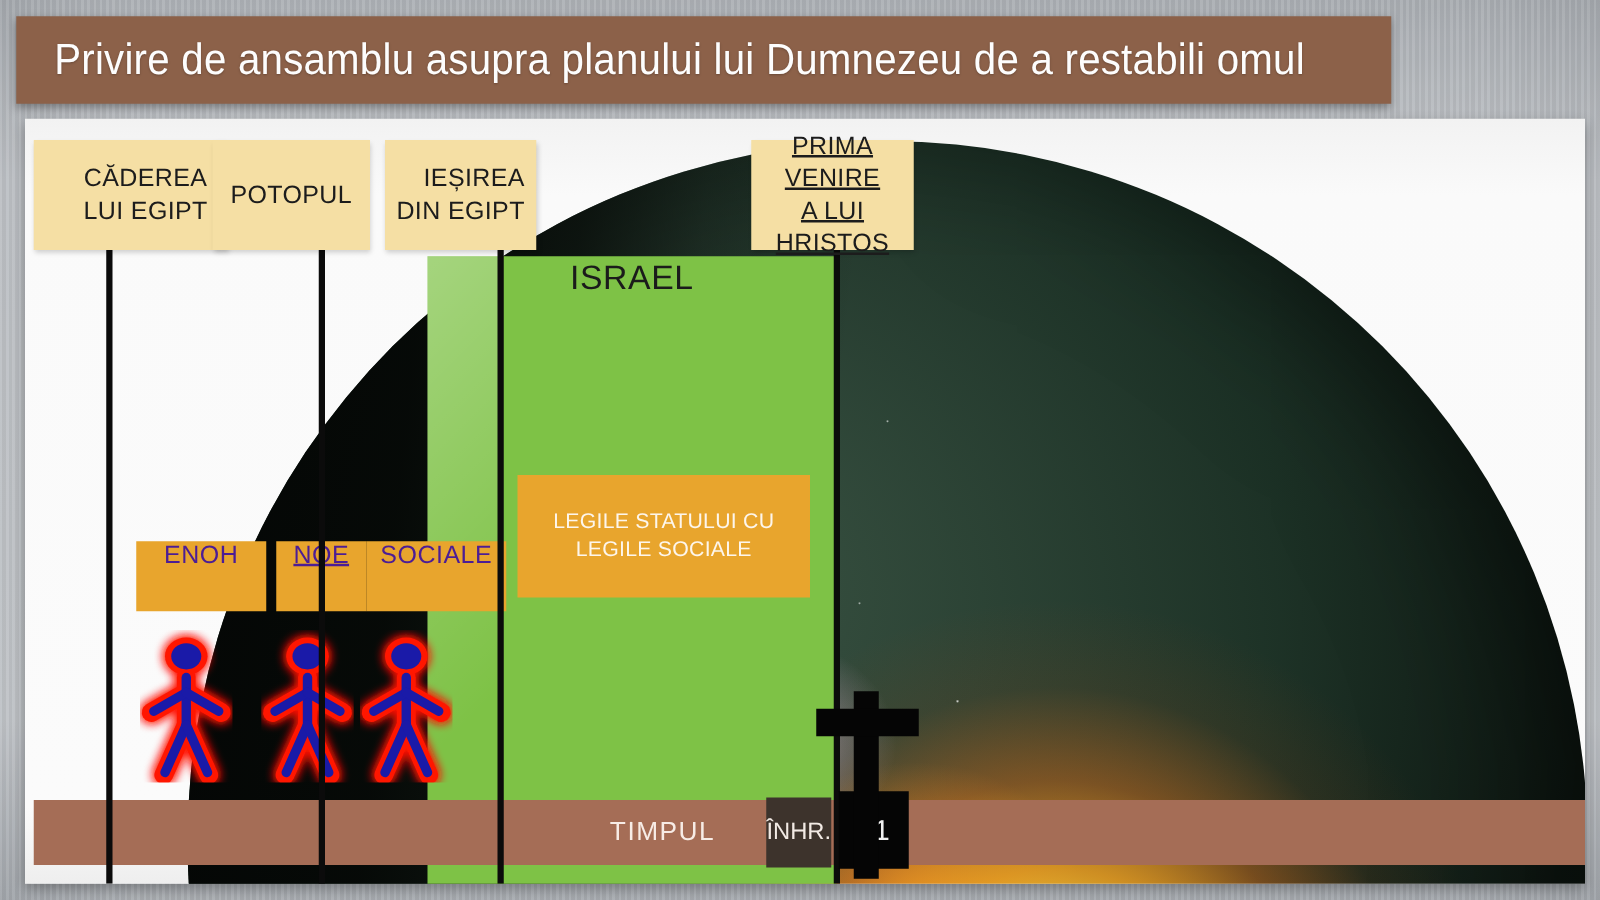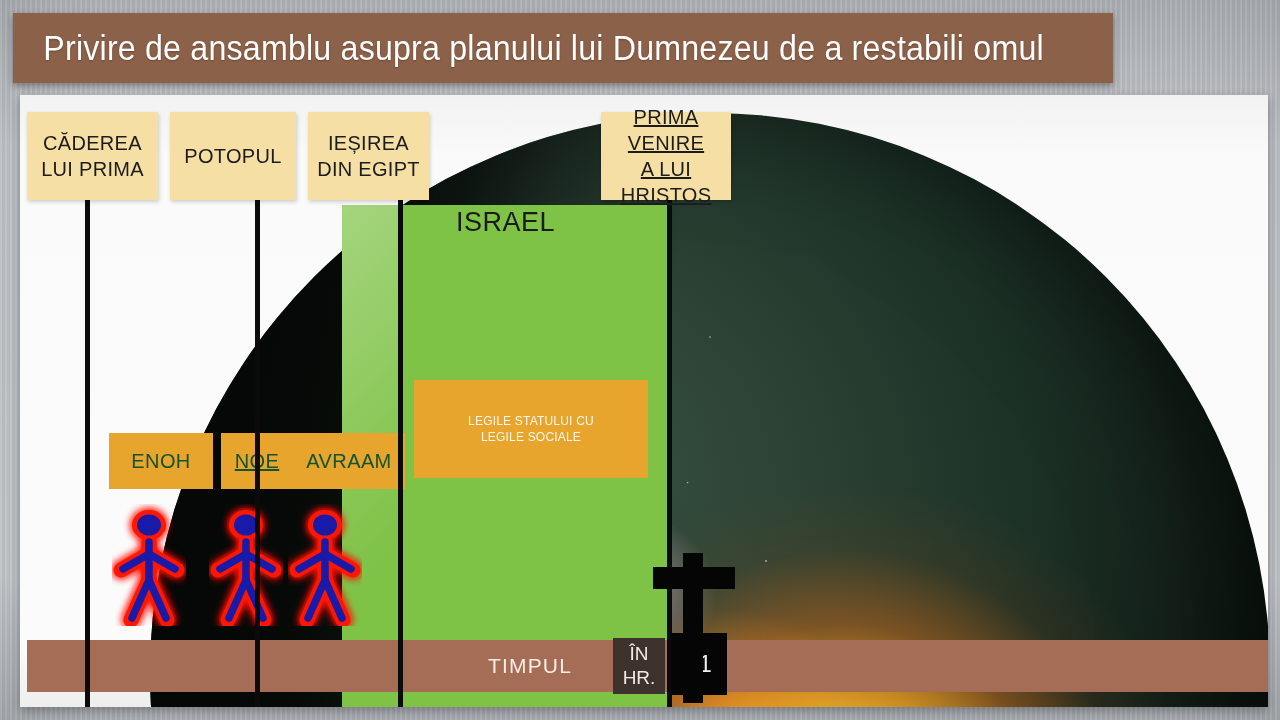--- a/index.html
+++ b/index.html
@@ -102,47 +102,47 @@
   }
   #tribes-label{
     position:absolute;left:322px;top:185px;width:327px;
     text-align:center;color:#3a3326;font-size:38px;font-weight:bold;letter-spacing:.5px;
   }
   
   #law-box{
     position:absolute;left:394px;top:285px;width:234px;height:98px;
     background:#e8a52d;
     display:flex;align-items:center;justify-content:center;text-align:center;
-    color:#fdf6ec;font-size:12px;line-height:1.35;letter-spacing:.2px;
+    color:#fdf6ec;font-size:17px;line-height:1.35;letter-spacing:.2px;
   }
   
   .person-box{
     position:absolute;height:56px;background:#e8a52d;
-    display:flex;align-items:center;justify-content:center;
-    color:#14532d;font-size:20px;letter-spacing:.4px;
+    display:flex;align-items:flex-start;justify-content:center;
+    color:#4c1d95;font-size:20px;letter-spacing:.4px;
   }
   
   .figure{position:absolute;width:74px;height:122px;}
   
   #cross-v{position:absolute;left:663px;top:458px;width:20px;height:150px;background:#050505;}
   #cross-h{position:absolute;left:633px;top:472px;width:82px;height:22px;background:#050505;}
   
   .vline{position:absolute;width:5px;background:#0b0b0b;top:95px;height:517px;}
   
   #time-bar{
     position:absolute;left:7px;top:545px;width:1241px;height:52px;background:#a56d56;
   }
   #timpul{
     position:absolute;left:400px;top:545px;width:220px;height:52px;
     display:flex;align-items:center;justify-content:center;
     color:#f7ece6;font-size:21px;letter-spacing:1.2px;
   }
   #inhr-box{
     position:absolute;left:593px;top:543px;width:52px;height:56px;background:#3d332c;
-    display:flex;flex-direction:column;align-items:center;justify-content:center;
+    display:flex;align-items:center;justify-content:center;
     color:#f2eae4;font-size:19px;line-height:1.25;
   }
   #year-box{
     position:absolute;left:651px;top:538px;width:56px;height:62px;background:#050505;
     display:flex;align-items:center;justify-content:center;
     color:#f0f0f0;font-size:23px;
   }
   
   .event-box{
     position:absolute;background:#f5dfa4;
@@ -179,21 +179,21 @@
     </span>
   </div>
 
   <div class="person-box" id="pb0" style="left:89px;top:338px;width:104px;">
     <span>ENOH</span>
   </div>
   <div class="person-box" id="pb1" style="left:201px;top:338px;width:72px;text-decoration:underline;">
     <span>NOE</span>
   </div>
   <div class="person-box" id="pb2" style="left:273px;top:338px;width:112px;">
-    <span>AVRAAM</span>
+    <span>SOCIALE</span>
   </div>
 
   <div class="figure" style="left:92px;top:409px;">
     <svg viewBox="0 0 74 122" width="74" height="122">
       <defs>
         <filter id="glow0" x="-60%" y="-60%" width="220%" height="220%">
           <feGaussianBlur stdDeviation="4.2" result="b"></feGaussianBlur>
           <feMerge>
               <feMergeNode in="b"></feMergeNode>
               <feMergeNode in="b"></feMergeNode>
@@ -274,32 +274,32 @@
     <span>ÎN</span>
     <span>HR.</span>
   </div>
   <div id="year-box">
     <span>31</span>
   </div>
 
   <div id="cross-v"></div>
   <div id="cross-h"></div>
 
-  <div class="event-box" style="left:7px;top:17px;width:131px;height:88px;">
+  <div class="event-box" style="left:7px;top:17px;width:131px;height:88px;padding-left:24px;">
     <span>
       <span>CĂDEREA</span><br>
-      <span>LUI PRIMA</span>
+      <span>LUI EGIPT</span>
     </span>
   </div>
 
   <div class="event-box" style="left:150px;top:17px;width:126px;height:88px;">
     <span>POTOPUL</span>
   </div>
 
-  <div class="event-box" style="left:288px;top:17px;width:121px;height:88px;">
+  <div class="event-box" style="left:288px;top:17px;width:121px;height:88px;text-align:right;">
     <span>
       <span>IEȘIREA</span><br>
       <span>DIN EGIPT</span>
     </span>
   </div>
 
   <div class="event-box" style="left:581px;top:17px;width:130px;height:88px;text-decoration:underline;">
     <span>
       <span>PRIMA VENIRE</span><br>
       <span>A LUI HRISTOS</span>

